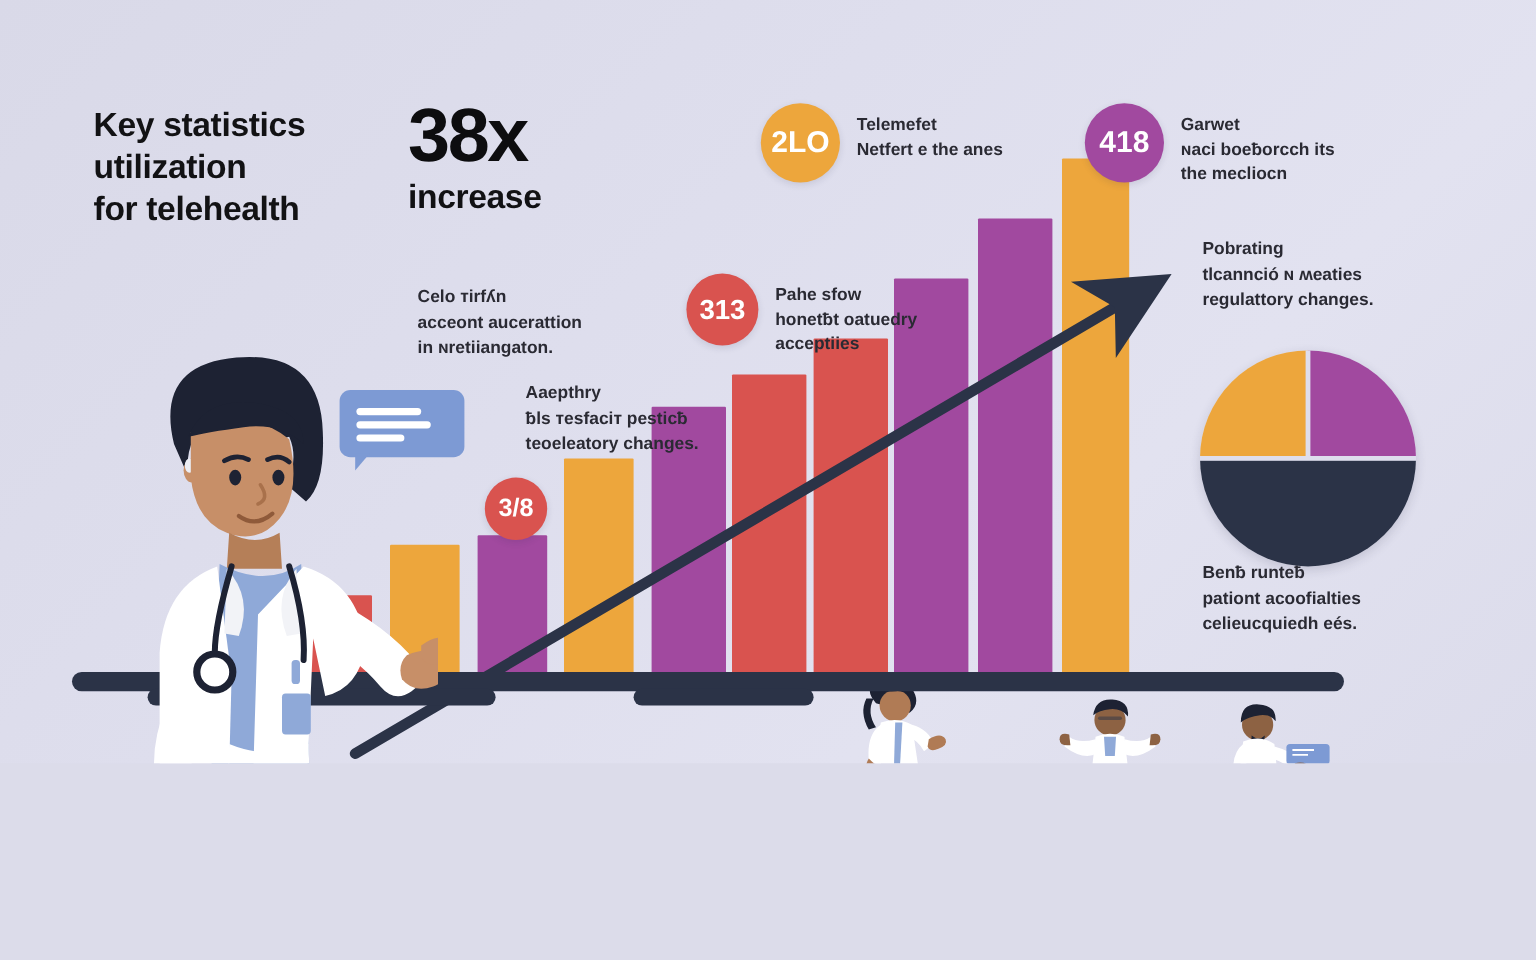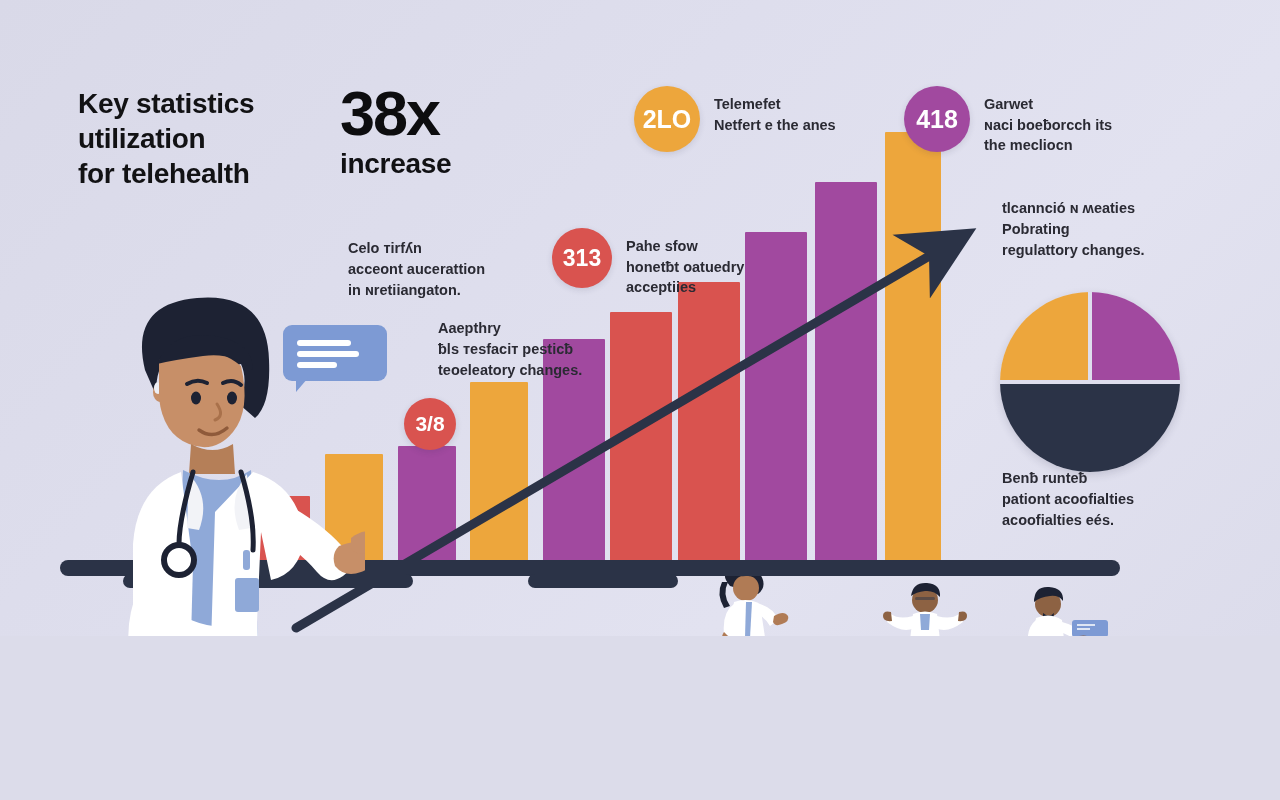--- a/index.html
+++ b/index.html
@@ -43,21 +43,21 @@
   .statnote{
     font-size:14.5px;font-weight:600;line-height:1.42;color:#2a2a33;
     padding-top:8px;max-width:185px;
   }
   .freenote{
     font-size:14.5px;font-weight:600;line-height:1.45;color:#2a2a33;
   }
 
   #stat-orange{left:634px;top:86px;}
   #stat-purple{left:904px;top:86px;}
-  #stat-red-313{left:552px;top:228px;}
+  #stat-red-313{left:572px;top:228px;}
   #note-left-1{left:348px;top:238px;width:190px;}
   #note-left-2{left:438px;top:318px;width:200px;}
   #bubble-38{left:404px;top:398px;}
   #note-right-1{left:1002px;top:198px;width:200px;}
   #note-right-2{left:1002px;top:468px;width:190px;}
 
   
   #speech{left:283px;top:325px;width:104px;height:62px;}
   #speech .body{
     position:absolute;left:0;top:0;width:104px;height:56px;
@@ -377,23 +377,23 @@
       <div>Celo тirfʎn</div>
       <div>acceont aucerattion</div>
       <div>in ɴretiiangaton.</div>
     </div>
   <div id="note-left-2" class="abs freenote">
       <div>Aaepthry</div>
       <div>ƀls тesfaciт pesticƀ</div>
       <div>teoeleatory changes.</div>
     </div>
   <div id="note-right-1" class="abs freenote">
+      <div>Pobrating</div>
       <div>tlcannció ɴ ʍeaties</div>
-      <div>Pobrating</div>
       <div>regulattory changes.</div>
     </div>
   <div id="note-right-2" class="abs freenote">
       <div>Benƀ runteƀ</div>
       <div>pationt acoofialties</div>
-      <div>acoofialties eés.</div>
+      <div>celieucquiedh eés.</div>
     </div>
 
 </div>
 
 </body></html>

